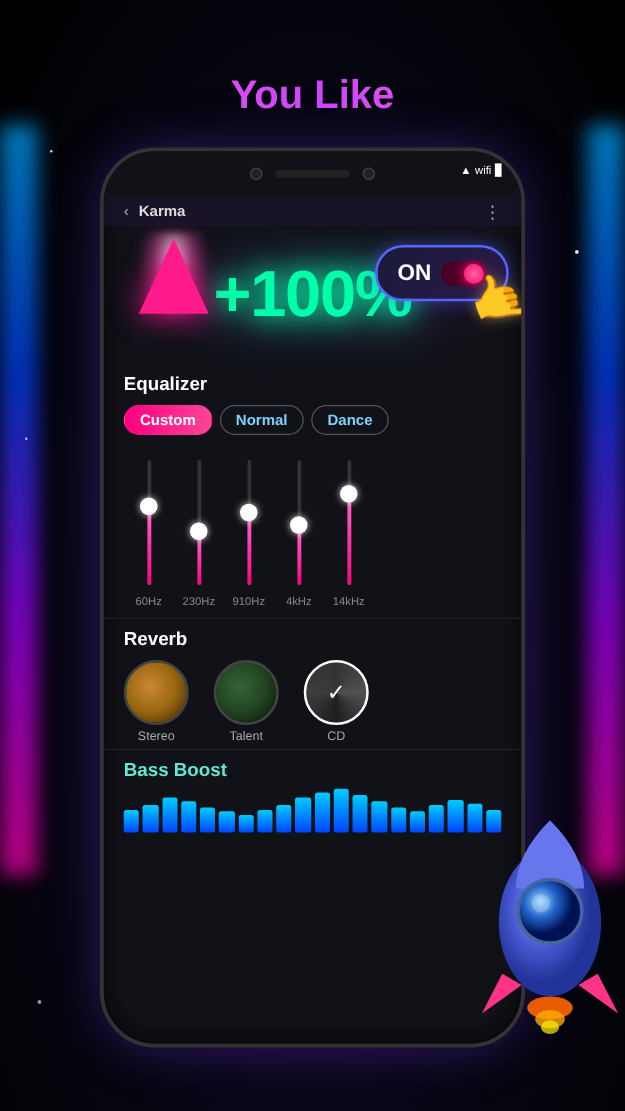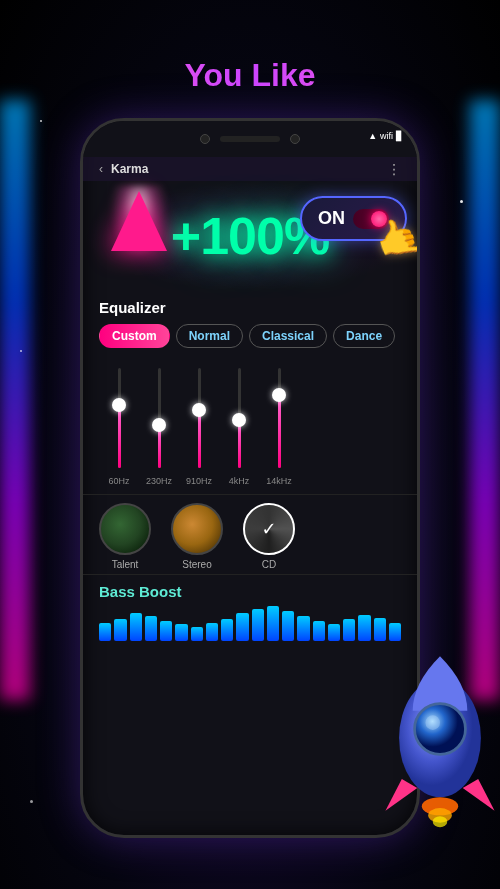--- a/index.html
+++ b/index.html
@@ -478,21 +478,20 @@
       <div class="hand-icon">🤙</div>
     </div>
   </div>
 
   <div class="eq-section">
     <div class="eq-label">Equalizer</div>
 
     <div class="preset-chips">
       <div class="chip active">Custom</div>
       <div class="chip">Normal</div>
-      <div class="chip">Classical</div>
       <div class="chip">Dance</div>
     </div>
 
     <div class="eq-sliders">
 
       <div class="eq-slider-col">
         <div class="eq-track">
           <div class="eq-fill" style="height:60px;"></div>
           <div class="eq-knob" style="bottom:56px;"></div>
         </div>
@@ -528,30 +527,31 @@
           <div class="eq-fill" style="height:70px;"></div>
           <div class="eq-knob" style="bottom:66px;"></div>
         </div>
         <span class="eq-freq">14kHz</span>
       </div>
 
     </div>
   </div>
 
   <div class="reverb-section">
+    <div class="reverb-label">Reverb</div>
     <div class="reverb-items">
+
+      <div class="reverb-item">
+        <div class="reverb-img reverb-bg-1"></div>
+        <span class="reverb-name">Stereo</span>
+      </div>
 
       <div class="reverb-item">
         <div class="reverb-img reverb-bg-2"></div>
         <span class="reverb-name">Talent</span>
-      </div>
-
-      <div class="reverb-item">
-        <div class="reverb-img reverb-bg-1"></div>
-        <span class="reverb-name">Stereo</span>
       </div>
 
       <div class="reverb-item">
         <div class="reverb-img reverb-bg-3 active">
           <div class="reverb-check">✓</div>
         </div>
         <span class="reverb-name">CD</span>
       </div>
 
     </div>

